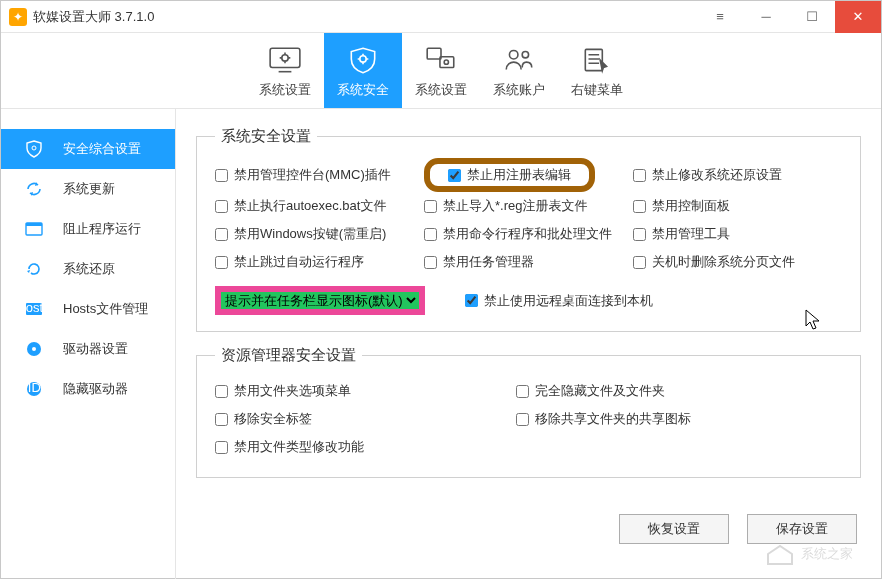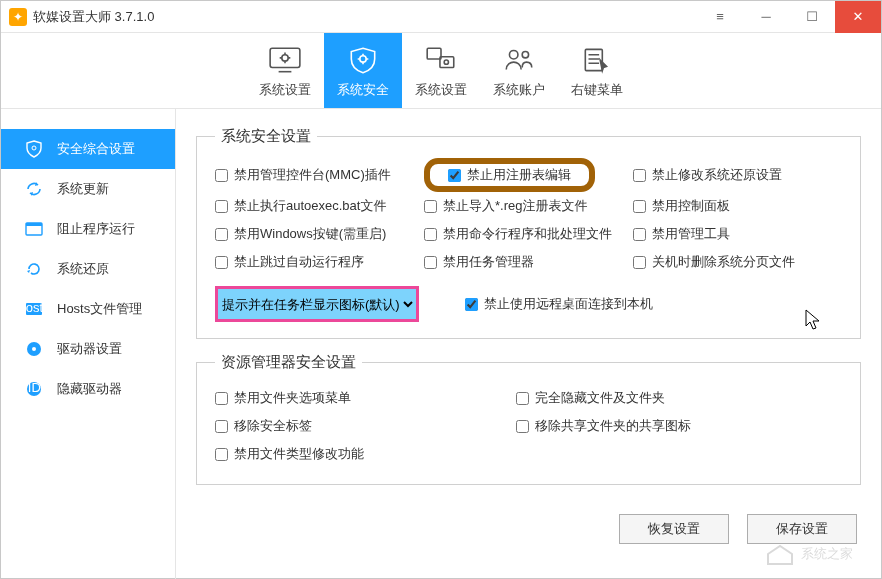--- a/index.html
+++ b/index.html
@@ -17,34 +17,34 @@
   .tab { width: 78px; display: flex; flex-direction: column; align-items: center; justify-content: center; gap: 4px; color: #444; cursor: pointer; }
   .tab.active { background: #1e9fff; color: #fff; }
   .tab .ic { width: 38px; height: 34px; display: flex; align-items: center; justify-content: center; }
   .tab svg { width: 34px; height: 30px; stroke: #555; fill: none; stroke-width: 1.5; }
   .tab.active svg { stroke: #fff; }
   .tab span { font-size: 13px; }
   
   .body { display: flex; height: calc(579px - 32px - 76px); }
   
   .sidebar { width: 175px; border-right: 1px solid #e5e5e5; padding-top: 20px; }
-  .sb-item { height: 40px; display: flex; align-items: center; padding-left: 24px; gap: 14px; color: #333; cursor: pointer; }
+  .sb-item { height: 40px; display: flex; align-items: center; padding-left: 24px; gap: 20px; color: #333; cursor: pointer; }
   .sb-item.active { background: #1e9fff; color: #fff; }
   .sb-item .ic { width: 18px; height: 18px; display: flex; align-items: center; justify-content: center; }
   .sb-item svg { width: 18px; height: 18px; }
   
   .main { flex: 1; padding: 18px 20px 0 20px; position: relative; }
   fieldset { border: 1px solid #d0d0d0; padding: 12px 18px 16px; margin-bottom: 14px; }
   legend { padding: 0 6px; color: #333; font-size: 15px; }
   .row { display: flex; }
   .col { flex: 1; min-height: 28px; display: flex; align-items: center; }
   label { display: flex; align-items: center; gap: 6px; cursor: pointer; color: #333; white-space: nowrap; }
   input[type=checkbox] { width: 13px; height: 13px; accent-color: #1e9fff; }
   .highlight { border: 6px solid #a16207; border-radius: 14px; padding: 2px 18px; }
-  select { height: 36px; font-size: 13px; border: 3px solid #ec4899; background: #7dd3fc; }
+  select { height: 29px; font-size: 13px; border: 6px solid #ec4899; background: #22c55e; }
   .cursor { position: absolute; top: 200px; right: 58px; pointer-events: none; }
   .footer { position: absolute; bottom: 36px; right: 24px; display: flex; gap: 18px; }
   .footer button { width: 110px; height: 30px; border: 1px solid #adadad; background: #f5f5f5; color: #333; cursor: pointer; }
   .watermark { position: absolute; bottom: 12px; right: 28px; color: rgba(0,0,0,0.15); font-size: 22px; pointer-events: none; display:flex; align-items:center; gap:6px;}
 </style>
 </head>
 <body>
 
 <div class="window">
 

